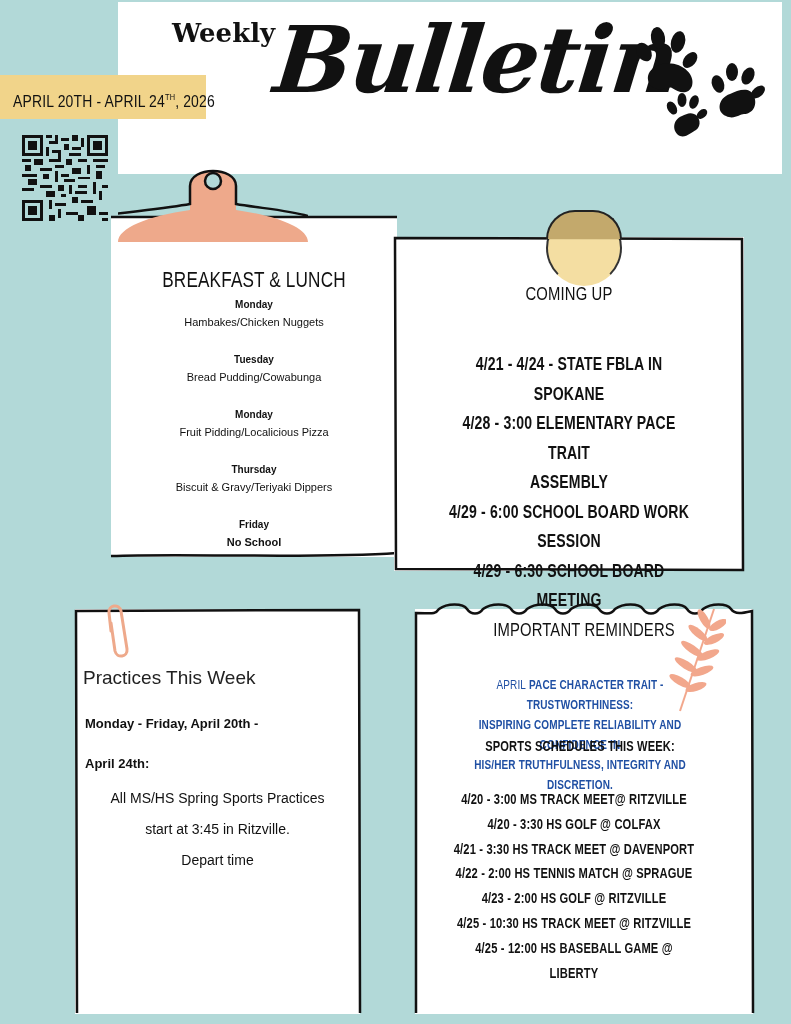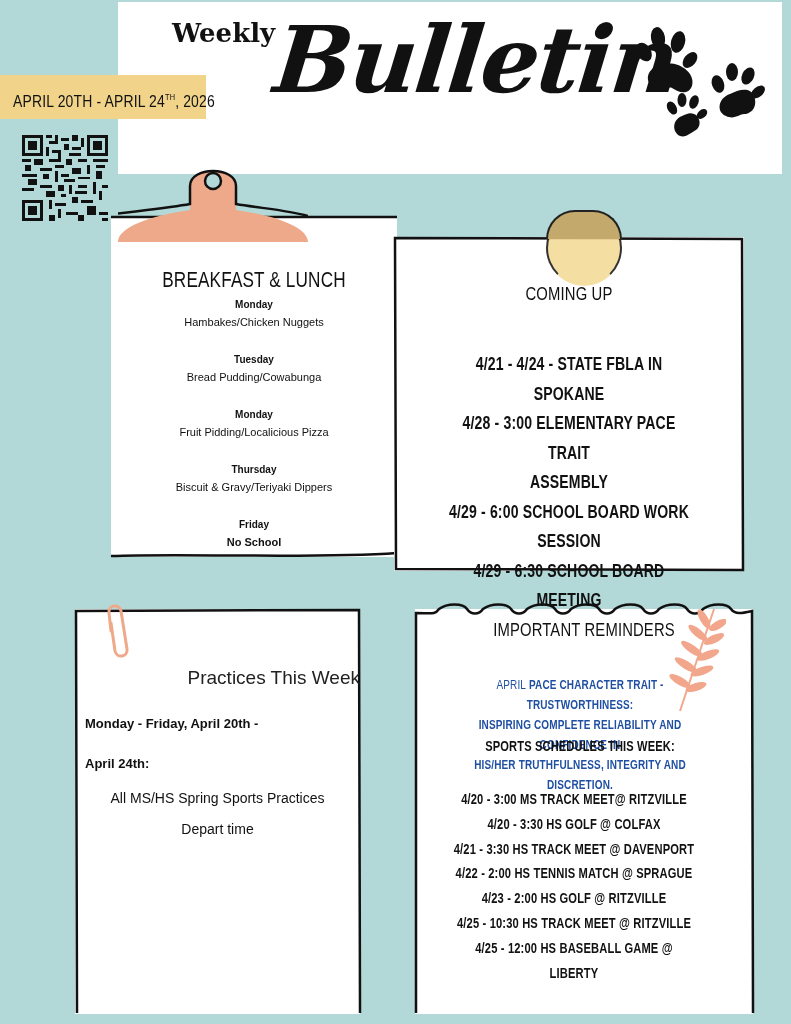--- a/index.html
+++ b/index.html
@@ -79,21 +79,21 @@
   }
   .coming-list {
     position: absolute; left: 0; top: 112px; width: 100%; text-align: center;
     font-weight: bold; font-size: 19px; line-height: 29.5px;
     transform: scaleX(0.74); transform-origin: center;
   }
 
   .practice-card { left: 75px; top: 609px; width: 285px; height: 405px; }
   .paperclip { position: absolute; left: 101px; top: 601px; width: 32px; height: 58px; }
   .practice-title {
-    position: absolute; left: 0; width: 100%; top: 58px; text-align: right;
+    position: absolute; left: 8px; width: 100%; top: 58px; text-align: left;
     font-size: 19px; color: #222;
   }
   .practice-range {
     position: absolute; left: 10px; width: 265px; top: 95px; text-align: left;
     font-weight: bold; font-size: 13px; line-height: 40px;
   }
   .practice-body {
     position: absolute; left: 0; width: 100%; top: 174px; text-align: center;
     font-weight: normal; font-size: 14px; line-height: 31px;
   }
@@ -209,20 +209,21 @@
   <svg class="border" width="285" height="405">
     <path d="M2 404 L1 2 L284 1 L285 404" stroke="#111" stroke-width="2.5" fill="none"></path>
   </svg>
   <div class="practice-title">Practices This Week</div>
   <div class="practice-range">
     <div>Monday - Friday, April 20th -</div>
     <div>April 24th:</div>
   </div>
   <div class="practice-body">
     <div>All MS/HS Spring Sports Practices</div>
+    <div>start at 3:45 in Ritzville.</div>
     <div>Depart time</div>
   </div>
 </div>
 <svg class="paperclip" viewBox="0 0 32 58">
   <path d="M10 30 L8 12 C7 4 18 2 20 10 L26 48 C27 56 16 58 14 50 L10 22" stroke="#eea98b" stroke-width="3" fill="none" stroke-linecap="round"></path>
 </svg>
 
 <div class="card remind-card">
   <svg class="border" width="338" height="405">
     <path d="M1 404 L1 4 C16 4 20 6 24 0 C32 -6 48 -6 52 0 C56 6 64 6 68 0 C76 -6 92 -6 96 0 C100 6 108 6 112 0 C120 -6 136 -6 140 0 C144 6 152 6 156 0 C164 -6 180 -6 184 0 C188 6 196 6 200 0 C208 -6 224 -6 228 0 C232 6 240 6 244 0 C252 -6 268 -6 272 0 C276 6 284 6 288 0 C296 -6 312 -6 316 0 C320 6 328 4 337 2 L338 404" stroke="#111" stroke-width="2.5" fill="none"></path>

